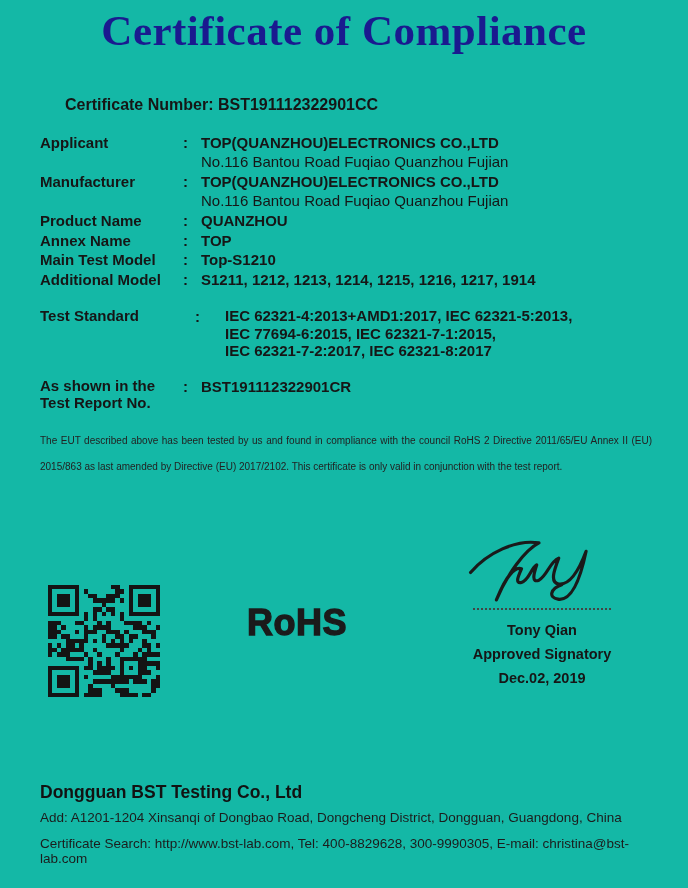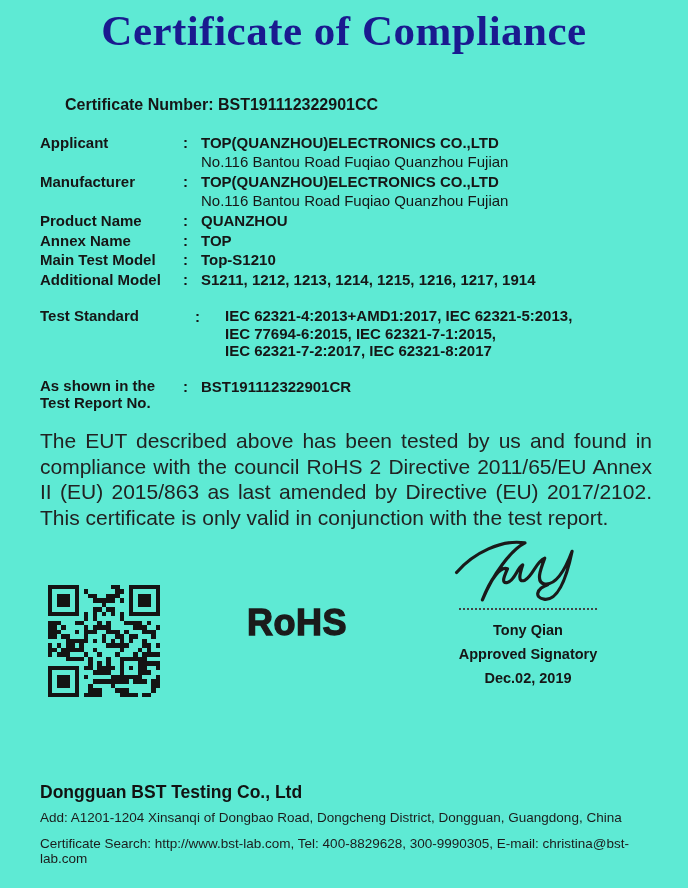--- a/index.html
+++ b/index.html
@@ -1,19 +1,19 @@
 <!DOCTYPE html>
 <html><head>
 <meta charset="utf-8">
 <style>
   * { margin:0; padding:0; box-sizing:border-box; }
   html,body { background:#ffffff; }
   body { font-family:"Liberation Sans", sans-serif; color:#111; }
   .page {
-    position:relative; width:688px; height:888px; background:#5eead4;
+    position:relative; width:688px; height:888px; background:#14b8a6;
     overflow:hidden; margin:0 auto;
   }
   .title {
     position:absolute; top:6px; left:0; width:688px;
     text-align:center;
     font-family:"Liberation Serif", serif;
     font-weight:bold; font-size:43px; letter-spacing:0.5px;
     color:#1a1a8f;
   }
   .cert-line {
@@ -29,30 +29,30 @@
     font-weight:bold; line-height:19.5px;
   }
   .row .sub { grid-column:3; font-weight:normal; line-height:18px; padding-bottom:1.5px; }
   .row.gap-lg { margin-top:18px;gap:12px; }
   .row.gap-md { margin-top:17px; }
   .std-lines div { line-height:17.5px; }
   .row.standard .lbl { line-height:17.5px; }
   .lbl2 { line-height:17px; }
   .statement {
     position:absolute; left:40px; top:428px; width:612px;
-    font-size:21px; line-height:25.5px; text-align:justify; color:#222;
+    font-size:10px; line-height:25.5px; text-align:justify; color:#222;
   }
   .qr-wrap { position:absolute; left:48px; top:585px; width:112px; height:112px; }
   .rohs {
     position:absolute; left:222px; top:602px; width:150px;
     text-align:center; font-size:36px; font-weight:900;
     color:#1b1b1b; -webkit-text-stroke:1.3px #1b1b1b; letter-spacing:0.5px;
   }
   .sig-block {
-    position:absolute; left:415px; top:530px; width:226px;
+    position:absolute; left:429px; top:530px; width:226px;
     text-align:center;
   }
   .sig-svg { display:block; margin:0 auto; }
   .sig-line {
     width:138px; margin:2px auto 8px auto;
     border-bottom:2px dotted #444; height:1px;
   }
   .sig-text div { font-weight:bold; font-size:14.5px; line-height:24px; color:#161616; }
   .footer { position:absolute; left:40px; width:612px; }
   .f-company { top:782px; font-weight:bold; font-size:17.5px; color:#121212; }

